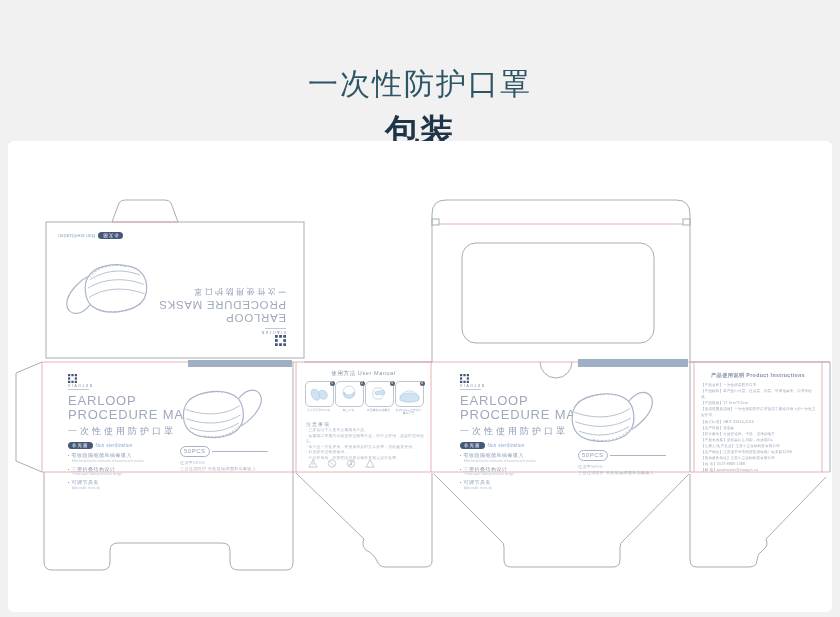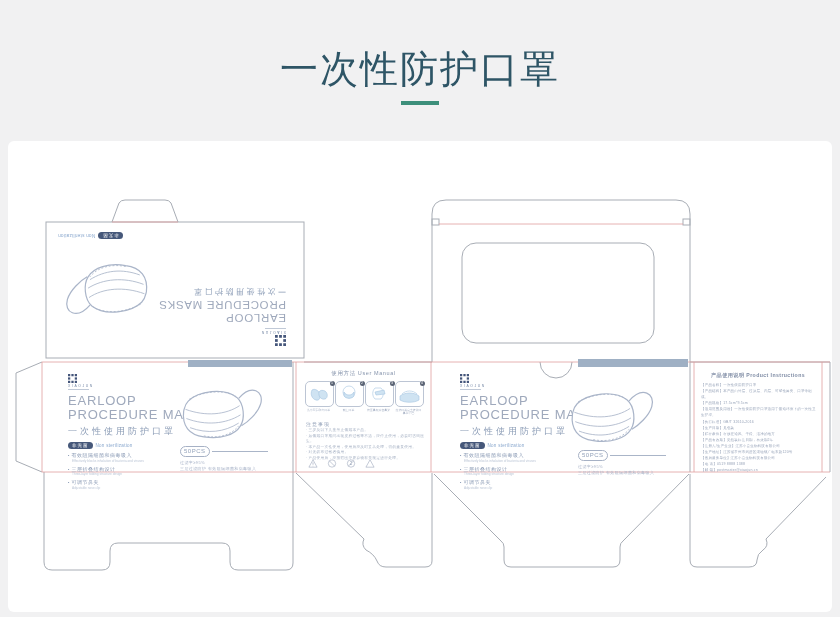--- a/index.html
+++ b/index.html
@@ -3,21 +3,21 @@
 <meta charset="utf-8">
 <style>
   html,body{margin:0;padding:0;}
   body{
     width:840px;height:617px;overflow:hidden;position:relative;
     background:#f1f1f2;
     font-family:"Liberation Sans","DejaVu Sans",sans-serif;
   }
   
   .hdr{position:absolute;left:0;top:0;width:840px;text-align:center;}
-  .hdr-title{margin-top:44px;font-size:38px;letter-spacing:2px;font-weight:500;color:#2e5566;}
+  .hdr-title{margin-top:64px;font-size:30px;letter-spacing:2px;font-weight:500;color:#2e5566;}
   .hdr-sub{margin-top:4px;font-size:34px;font-weight:700;color:#1f3448;letter-spacing:1px;}
   .hdr-underline{width:38px;height:4px;background:#3d8f7b;margin:6px auto 0;}
   
   .card{position:absolute;left:8px;top:141px;width:824px;height:471px;background:#fff;border-radius:6px;}
   .die-svg{position:absolute;left:0;top:0;width:840px;height:617px;pointer-events:none;}
   
   .abs{position:absolute;}
   .logo-block{display:flex;flex-direction:column;align-items:flex-start;}
   .logo-grid{display:block;}
   .logo-name{font-size:3.4px;letter-spacing:1.6px;color:#7487a5;margin-top:1px;}
@@ -52,20 +52,21 @@
   .warn-row{display:flex;gap:9px;align-items:center;}
   
   .instr-title{font-size:5.2px;font-weight:700;color:#7e8ba4;text-align:center;letter-spacing:0.4px;}
   .instr-line{font-size:3.5px;line-height:6.1px;color:#98a4b9;letter-spacing:0.2px;}
 </style>
 </head>
 <body>
 
 <div class="hdr">
   <div class="hdr-title">一次性防护口罩</div>
+  <div class="hdr-sub">包装</div>
   <div class="hdr-underline"></div>
 </div>
 
 <div class="card"></div>
 
 <svg class="die-svg" viewBox="0 0 840 617">
   <g fill="none" stroke="#a8adb5" stroke-width="1">
 
     <path d="M112,222 L119,203 Q121,200 125,200 L165,200 Q169,200 171,203 L178,222"></path>
 

